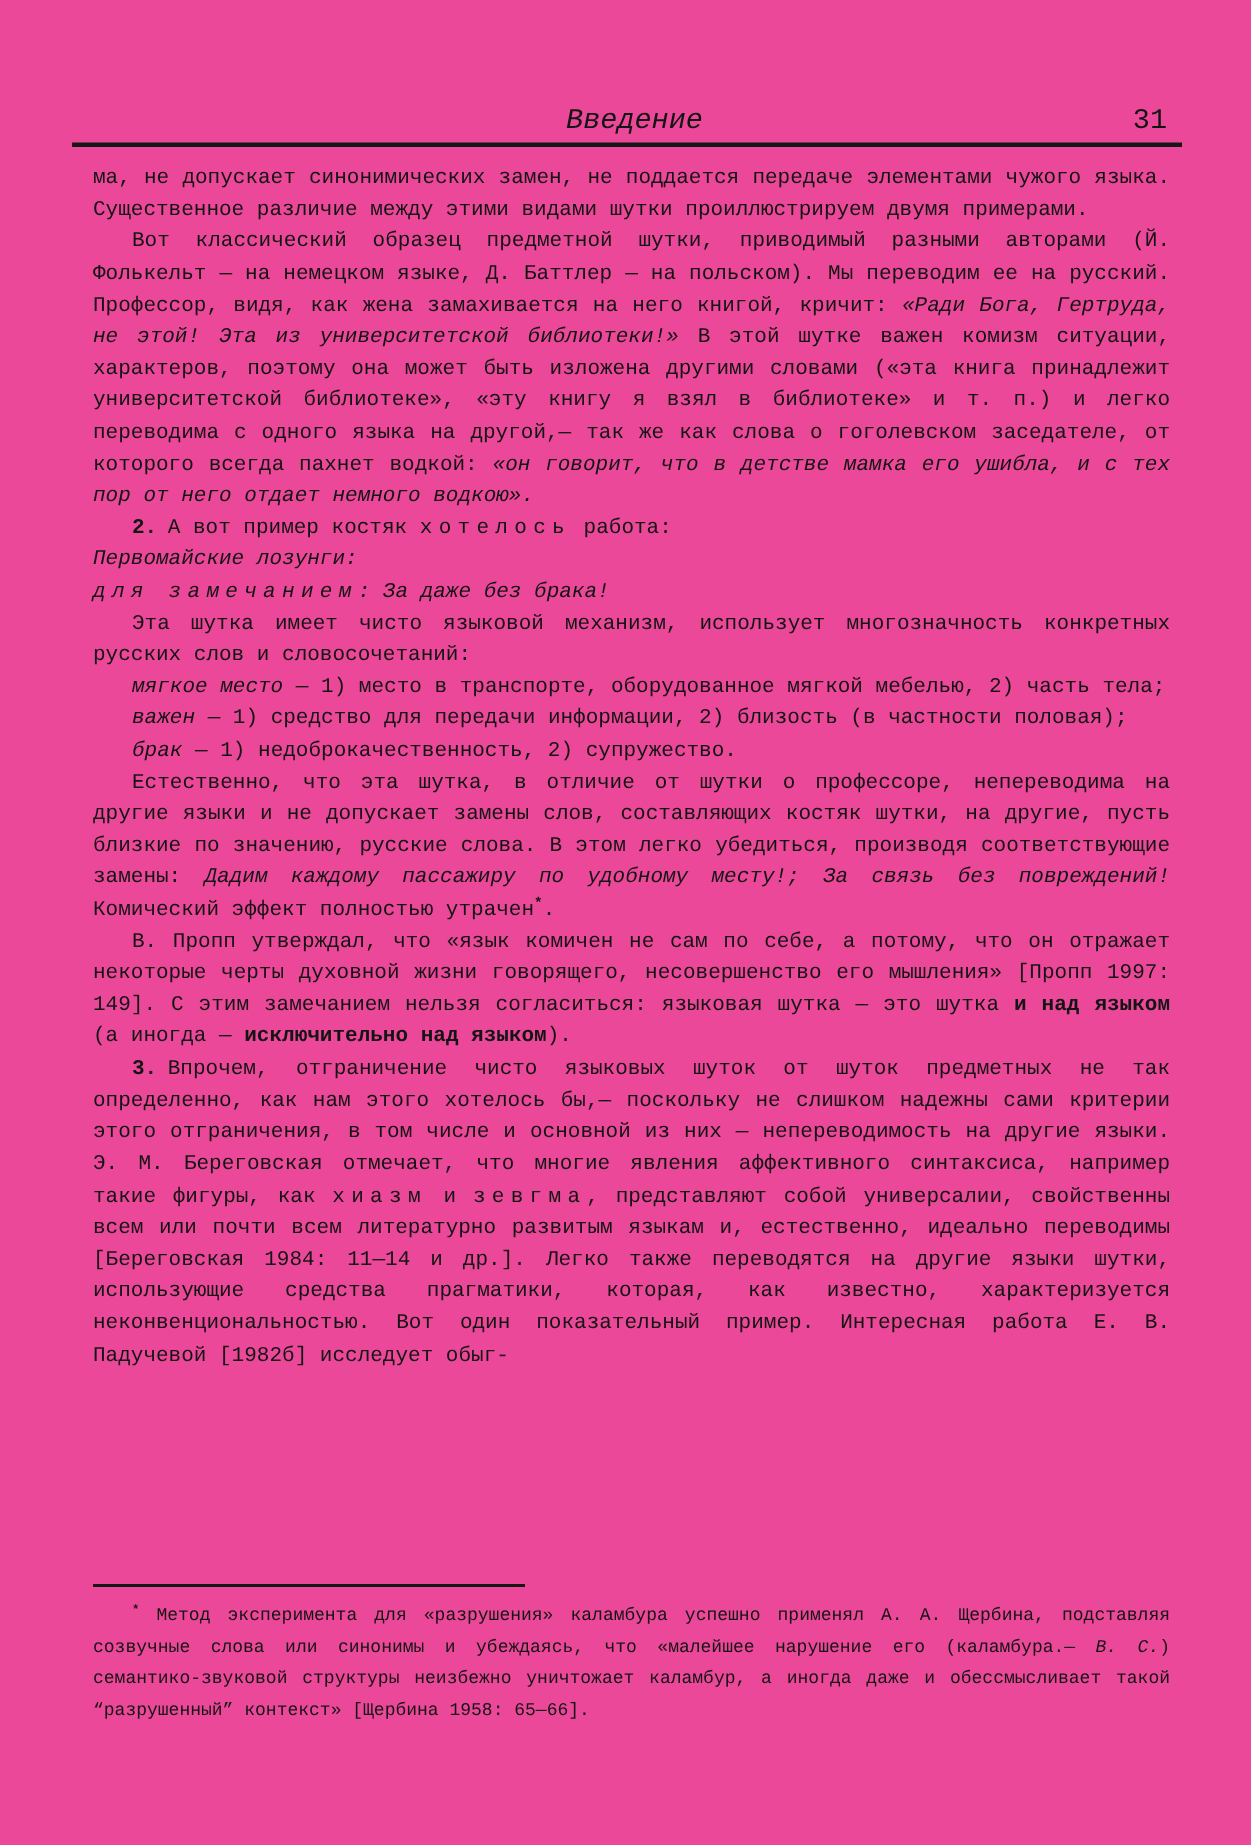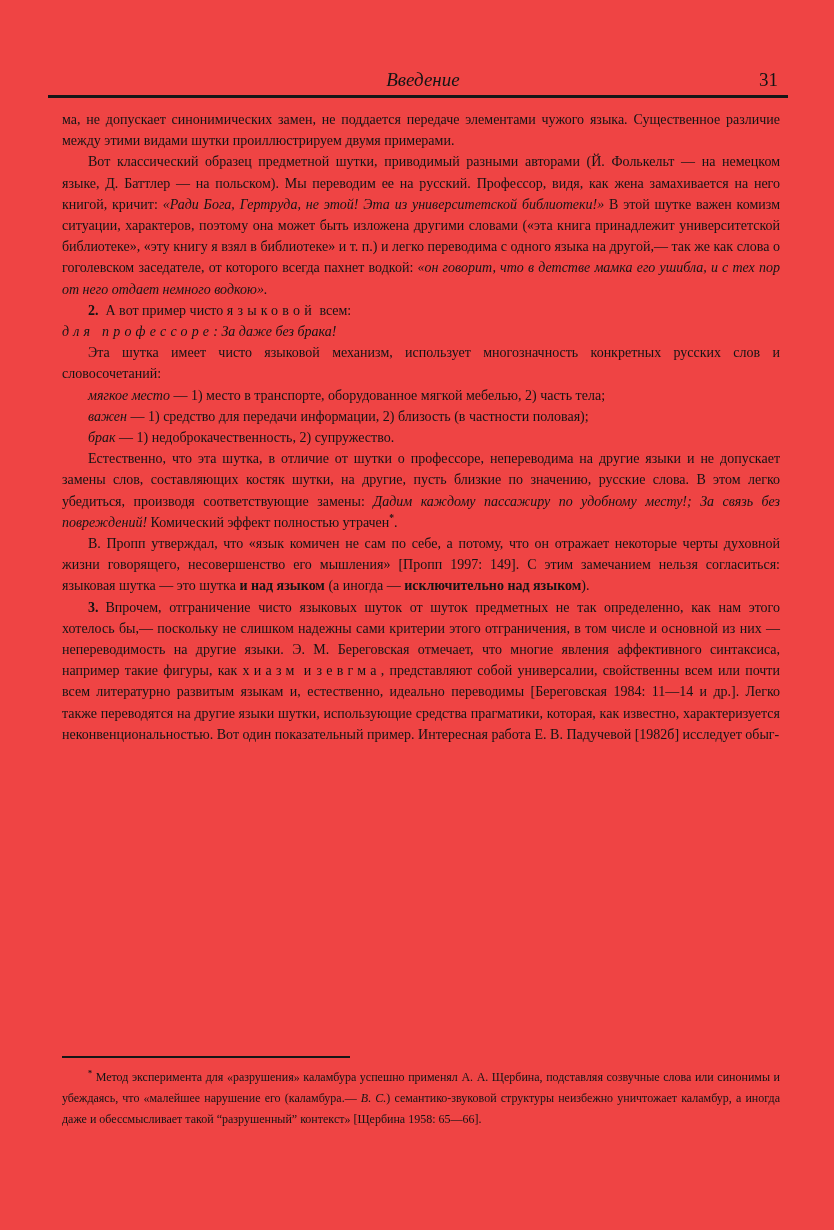--- a/index.html
+++ b/index.html
@@ -4,22 +4,22 @@
 <style>
   html, body {
     margin: 0;
     padding: 0;
     background: #ffffff;
   }
   .page {
     position: relative;
     width: 834px;
     height: 1230px;
-    background: #ef4444;
-    font-family: Liberation Serif, serif;
+    background: #ec4899;
+    font-family: Liberation Mono, monospace;
     color: #141414;
     box-sizing: border-box;
     overflow: hidden;
   }
   .header {
     position: absolute;
     top: 69px;
     left: 62px;
     right: 50px;
     height: 24px;
@@ -96,22 +96,23 @@
 
 <div class="page">
   <div class="header">
     <span class="running-title">Введение</span>
     <span class="page-number">31</span>
   </div>
   <div class="header-rule"></div>
   <div class="body-text">
       <p class="para"><span class="run-n">ма, не допускает синонимических замен, не поддается передаче элементами чужого языка. Существенное различие между этими видами шутки проиллюстрируем двумя примерами.</span></p>
       <p class="para ind"><span class="run-n">Вот классический образец предметной шутки, приводимый разными авторами (Й. Фолькельт — на немецком языке, Д. Баттлер — на польском). Мы переводим ее на русский. Профессор, видя, как жена замахивается на него книгой, кричит: </span><span class="run-i">«Ради Бога, Гертруда, не этой! Эта из университетской библиотеки!»</span><span class="run-n"> В этой шутке важен комизм ситуации, характеров, поэтому она может быть изложена другими словами («эта книга принадлежит университетской библиотеке», «эту книгу я взял в библиотеке» и т. п.) и легко переводима с одного языка на другой,— так же как слова о гоголевском заседателе, от которого всегда пахнет водкой: </span><span class="run-i">«он говорит, что в детстве мамка его ушибла, и с тех пор от него отдает немного водкою».</span></p>
-      <p class="para ind gap"><span class="run-b">2.</span><span class="run-n"> А вот пример чисто </span><span class="run-sp">языковой</span><span class="run-n"> всем:</span></p>
-      <p class="para verse"><span class="run-spi">для профессоре</span><span class="run-i">: За даже без брака!</span></p>
+      <p class="para ind gap"><span class="run-b">2.</span><span class="run-n"> А вот пример костяк </span><span class="run-sp">хотелось</span><span class="run-n"> работа:</span></p>
+      <p class="para verse gap"><span class="run-i">Первомайские лозунги:</span></p>
+      <p class="para verse"><span class="run-spi">для замечанием</span><span class="run-i">: За даже без брака!</span></p>
       <p class="para ind gap"><span class="run-n">Эта шутка имеет чисто языковой механизм, использует многозначность конкретных русских слов и словосочетаний:</span></p>
       <p class="para ind"><span class="run-i">мягкое место</span><span class="run-n"> — 1) место в транспорте, оборудованное мягкой мебелью, 2) часть тела;</span></p>
       <p class="para ind"><span class="run-i">важен</span><span class="run-n"> — 1) средство для передачи информации, 2) близость (в частности половая);</span></p>
       <p class="para ind"><span class="run-i">брак</span><span class="run-n"> — 1) недоброкачественность, 2) супружество.</span></p>
       <p class="para ind"><span class="run-n">Естественно, что эта шутка, в отличие от шутки о профессоре, непереводима на другие языки и не допускает замены слов, составляющих костяк шутки, на другие, пусть близкие по значению, русские слова. В этом легко убедиться, производя соответствующие замены: </span><span class="run-i">Дадим каждому пассажиру по удобному месту!; За связь без повреждений!</span><span class="run-n"> Комический эффект полностью утрачен</span><span class="run-bsup">*</span><span class="run-n">.</span></p>
       <p class="para ind"><span class="run-n">В. Пропп утверждал, что «язык комичен не сам по себе, а потому, что он отражает некоторые черты духовной жизни говорящего, несовершенство его мышления» [Пропп 1997: 149]. С этим замечанием нельзя согласиться: языковая шутка — это шутка </span><span class="run-b">и над языком</span><span class="run-n"> (а иногда — </span><span class="run-b">исключительно над языком</span><span class="run-n">).</span></p>
       <p class="para ind gap-lg"><span class="run-b">3.</span><span class="run-n"> Впрочем, отграничение чисто языковых шуток от шуток предметных не так определенно, как нам этого хотелось бы,— поскольку не слишком надежны сами критерии этого отграничения, в том числе и основной из них — непереводимость на другие языки. Э. М. Береговская отмечает, что многие явления аффективного синтаксиса, например такие фигуры, как </span><span class="run-sp">хиазм</span><span class="run-n"> и </span><span class="run-sp">зевгма</span><span class="run-n">, представляют собой универсалии, свойственны всем или почти всем литературно развитым языкам и, естественно, идеально переводимы [Береговская 1984: 11—14 и др.]. Легко также переводятся на другие языки шутки, использующие средства прагматики, которая, как известно, характеризуется неконвенциональностью. Вот один показательный пример. Интересная работа Е. В. Падучевой [1982б] исследует обыг-</span></p>
     </div>
   <div class="footnote-area">
     <div class="footnote-rule"></div>

